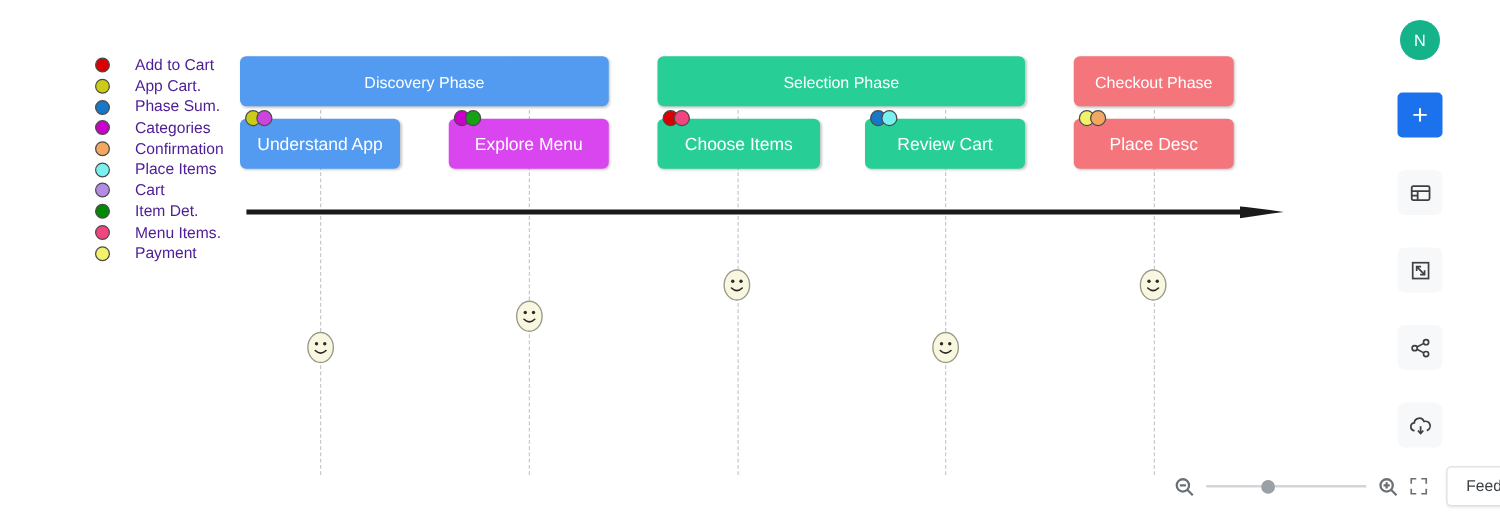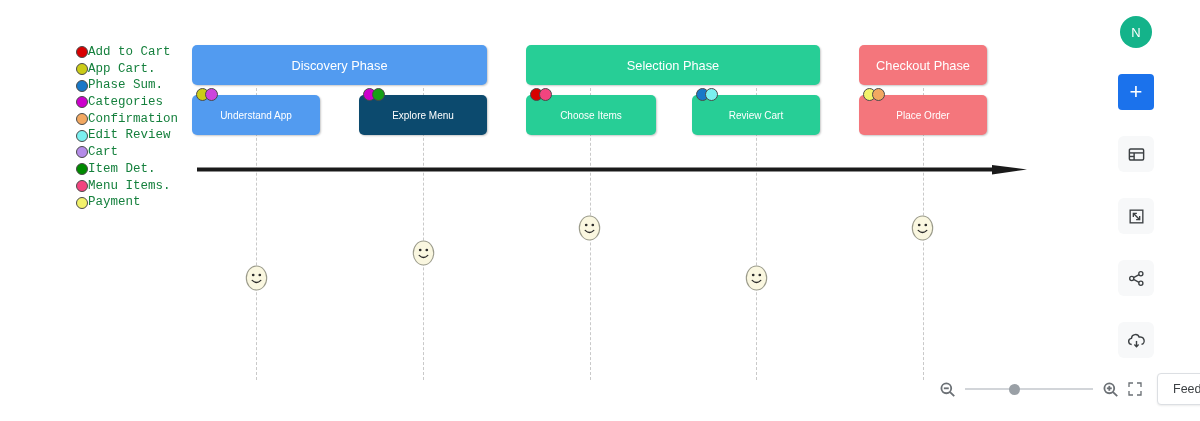--- a/index.html
+++ b/index.html
@@ -33,25 +33,25 @@
   }
   .legend-swatch {
     width: 12px;
     height: 12px;
     border-radius: 50%;
     border: 1px solid #4a4a4a;
     box-sizing: border-box;
     flex: 0 0 auto;
   }
   .legend-label {
+    margin-left: 20px;
     font-size: 12.5px;
-    color: #15803d;
+    color: #4c1d95;
     white-space: nowrap;
     line-height: 16.7px;
-    font-family: Liberation Mono, monospace;
   }
 
   
   .guide {
     position: absolute;
     top: 88px;
     width: 0;
     height: 292px;
     border-left: 1px dashed #c9c9c9;
   }
@@ -82,21 +82,21 @@
   
   .milestone {
     position: absolute;
     height: 40px;
     border-radius: 5px;
     box-sizing: border-box;
     display: flex;
     align-items: center;
     justify-content: center;
     color: #ffffff;
-    font-size: 10px;
+    font-size: 14px;
     box-shadow: 1px 1px 2px rgba(0,0,0,0.22);
   }
   .tagdots {
     position: absolute;
     left: 4px;
     top: -7px;
     display: flex;
   }
   .tagdot {
     width: 13px;
@@ -216,21 +216,21 @@
       <div class="legend-row">
         <div class="legend-swatch" style="background: rgb(204, 0, 204);"></div>
         <div class="legend-label">Categories</div>
       </div>
       <div class="legend-row">
         <div class="legend-swatch" style="background: rgb(242, 168, 97);"></div>
         <div class="legend-label">Confirmation</div>
       </div>
       <div class="legend-row">
         <div class="legend-swatch" style="background: rgb(123, 240, 240);"></div>
-        <div class="legend-label">Edit Review</div>
+        <div class="legend-label">Place Items</div>
       </div>
       <div class="legend-row">
         <div class="legend-swatch" style="background: rgb(180, 140, 232);"></div>
         <div class="legend-label">Cart</div>
       </div>
       <div class="legend-row">
         <div class="legend-swatch" style="background: rgb(0, 138, 0);"></div>
         <div class="legend-label">Item Det.</div>
       </div>
       <div class="legend-row">
@@ -269,21 +269,21 @@
     </div>
 
   <div id="milestones">
       <div class="milestone" style="left: 192px; top: 95px; width: 128px; background: rgb(82, 155, 240);">
         <div class="tagdots">
           <div class="tagdot" style="background: rgb(203, 204, 24);"></div>
           <div class="tagdot" style="background: rgb(204, 68, 221);"></div>
         </div>
         <span>Understand App</span>
       </div>
-      <div class="milestone" style="left: 359px; top: 95px; width: 128px; background: #0c4a6e;">
+      <div class="milestone" style="left: 359px; top: 95px; width: 128px; background: #d946ef;">
         <div class="tagdots">
           <div class="tagdot" style="background: rgb(204, 0, 204);"></div>
           <div class="tagdot" style="background: rgb(22, 160, 22);"></div>
         </div>
         <span>Explore Menu</span>
       </div>
       <div class="milestone" style="left: 526px; top: 95px; width: 130px; background: rgb(39, 206, 150);">
         <div class="tagdots">
           <div class="tagdot" style="background: rgb(216, 0, 0);"></div>
           <div class="tagdot" style="background: rgb(242, 68, 127);"></div>
@@ -295,21 +295,21 @@
           <div class="tagdot" style="background: rgb(24, 120, 200);"></div>
           <div class="tagdot" style="background: rgb(123, 240, 240);"></div>
         </div>
         <span>Review Cart</span>
       </div>
       <div class="milestone" style="left: 859px; top: 95px; width: 128px; background: rgb(244, 118, 124);">
         <div class="tagdots">
           <div class="tagdot" style="background: rgb(242, 242, 107);"></div>
           <div class="tagdot" style="background: rgb(242, 168, 97);"></div>
         </div>
-        <span>Place Order</span>
+        <span>Place Desc</span>
       </div>
     </div>
 
   <div id="smileys">
       <div class="smiley" style="left: 245px; top: 265px;"><svg width="23" height="26" viewBox="0 0 23 26">
           <ellipse cx="11.5" cy="13" rx="10.2" ry="12" fill="#FAF7E0" stroke="#9a9a8a" stroke-width="1.1"></ellipse>
           <circle cx="8.2" cy="10" r="1.35" fill="#2a2a2a"></circle>
           <circle cx="14.8" cy="10" r="1.35" fill="#2a2a2a"></circle>
           <path d="M7.2 15.4 Q11.5 19.6 15.8 15.4" fill="none" stroke="#2a2a2a" stroke-width="1.3" stroke-linecap="round"></path>
         </svg></div>

